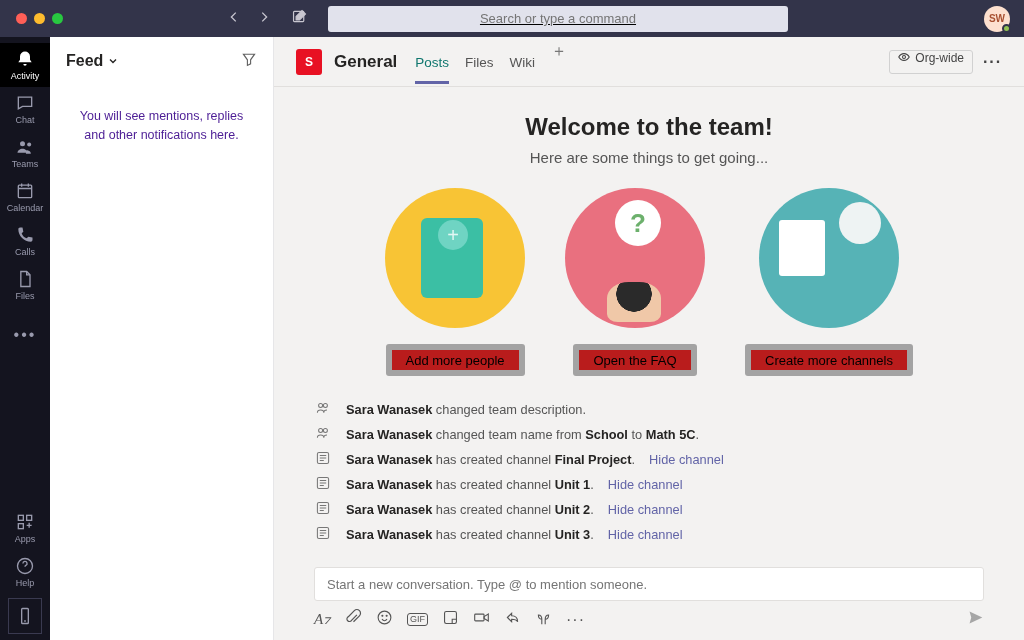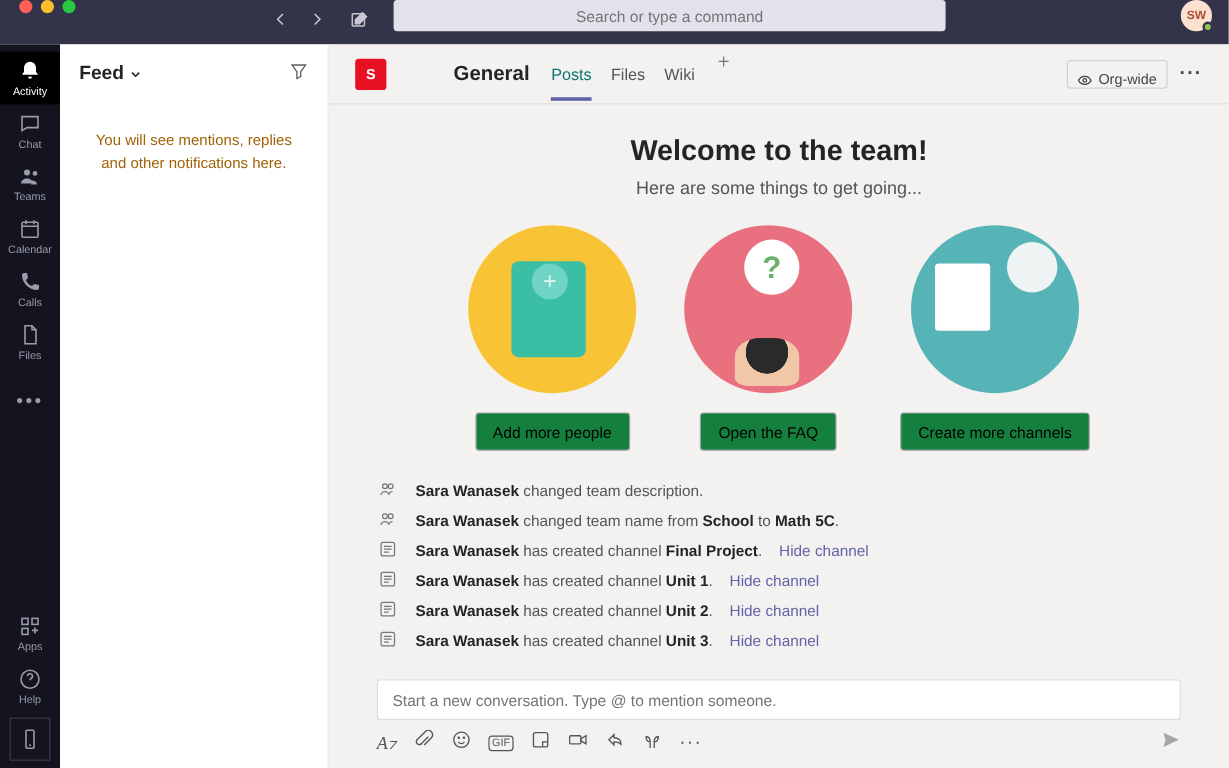--- a/index.html
+++ b/index.html
@@ -1,19 +1,19 @@
 <!DOCTYPE html>
 <html><head>
 <meta charset="utf-8">
 <style>
 * { margin:0; padding:0; box-sizing:border-box; font-family:"Segoe UI",-apple-system,Helvetica,Arial,sans-serif; }
 body { width:1024px; height:640px; overflow:hidden; background:#f3f2f1; }
 
 
-.topbar { height:37px; background:#33344a; display:flex; padding:0 16px; position:relative; }
+.topbar { height:37px; background:#33344a; display:flex; align-items:center; padding:0 16px; position:relative;text-decoration:underline; }
 .win-dots { display:flex; gap:7px; }
 .win-dots span { width:11px; height:11px; border-radius:50%; }
 .dot-red{background:#ff5f57;} .dot-yellow{background:#febc2e;} .dot-green{background:#28c840;}
 .nav-arrows { display:flex; gap:8px; margin-left:160px; align-items:center; }
 .nav-btn { color:#c8c6d0; cursor:pointer; padding:4px; }
 .compose-icon { margin-left:8px; color:#c8c6d0; }
 .search-box { flex:0 0 460px; margin-left:20px; height:26px; background:#e1e2ec; border-radius:3px; display:flex; align-items:center; justify-content:center; }
 .search-box input { border:none; background:transparent; width:100%; text-align:center; font-size:13px; color:#555; outline:none; }
 .avatar { position:absolute; right:14px; width:26px; height:26px; border-radius:50%; background:#fde0cf; display:flex; align-items:center; justify-content:center; font-size:10px; font-weight:600; color:#a85030; }
 .avatar .presence { position:absolute; right:-1px; bottom:-1px; width:9px; height:9px; border-radius:50%; background:#92c353; border:2px solid #33344a; }
@@ -25,47 +25,47 @@
 .rail-item svg { width:20px; height:20px; }
 .rail-mid-spacer { height:12px; }
 .rail-overflow { color:#999aad; font-size:16px; letter-spacing:2px; height:32px; display:flex; align-items:center; cursor:pointer; }
 .rail-bottom { margin-top:auto; margin-bottom:6px; display:flex; flex-direction:column; align-items:center; gap:0px;text-align:right; }
 
 
 .feed-col { position:absolute; left:50px; top:37px; bottom:0; width:224px; background:#fff; border-right:1px solid #e6e6e8; padding:14px 16px; }
 .feed-header { display:flex; align-items:center; justify-content:space-between; }
 .feed-header h2 { font-size:16px; font-weight:700; color:#252423; display:flex; align-items:center; gap:4px; }
 .funnel { color:#616161; }
-.feed-empty { margin-top:36px; text-align:center; font-size:12.5px; color:#a16207; line-height:1.5; padding:0 8px; }
+.feed-empty { margin-top:36px; text-align:center; font-size:12.5px; color:#4c1d95; line-height:1.5; padding:0 8px; }
 
 
 .main { position:absolute; left:274px; right:0; top:37px; bottom:0; background:#f3f2f1; display:flex; flex-direction:column; }
 .channel-header { height:50px; display:flex; align-items:center; padding:0 22px; gap:12px; border-bottom:1px solid #e1dfdd; }
 .channel-avatar { width:26px; height:26px; border-radius:3px; background:#e81123; color:#fff; display:flex; align-items:center; justify-content:center; font-size:12px; font-weight:700; }
-.channel-name { font-size:17px; font-weight:700; color:#252423;margin-left:44px; }
+.channel-name { font-size:17px; font-weight:700; color:#252423; }
 .tabs { display:flex; gap:16px; margin-left:6px; }
 .tab { font-size:13.5px; color:#555; padding:14px 0 13px; cursor:pointer; position:relative; }
 .tab.active { color:#0f766e; }
 .tab.active::after { content:""; position:absolute; left:0; right:0; bottom:-1px; height:3px; background:#6264a7; }
 .add-tab { color:#777; font-size:16px; cursor:pointer; }
 .header-right { margin-left:auto; display:flex; align-items:center; gap:10px; }
-.org-pill { border:1px solid #d1d1d1; border-radius:3px; height:24px; padding:0 8px; font-size:12px; color:#444; display:flex; align-items:flex-end; gap:5px; cursor:pointer; }
+.org-pill { border:1px solid #d1d1d1; border-radius:3px; height:24px; padding:0 8px; font-size:12px; color:#444; display:flex; align-items:flex-start; gap:5px; cursor:pointer; }
 .more-h { color:#444; letter-spacing:1px; cursor:pointer; font-weight:700; }
 
 .scroll { flex:1; overflow:auto; padding:0 40px; }
 .welcome { text-align:center; margin-top:26px; }
 .welcome h1 { font-size:24px; font-weight:600; color:#252423; }
 .welcome p { font-size:15px; color:#555; margin-top:8px; }
 .cards { display:flex; justify-content:center; gap:40px; margin-top:22px; }
 .card { display:flex; flex-direction:column; align-items:center; gap:16px; }
 .circle { width:140px; height:140px; border-radius:50%; position:relative; }
 .c1 { background:#f8c435; }
 .c2 { background:#56b3b6; }
 .c3 { background:#e9707f; }
-.card button { height:32px; padding:0 14px; font-size:13px; border:1px solid #a3a3a3; background:#15803d; border-radius:3px; cursor:pointer; }
+.card button { height:32px; padding:0 14px; font-size:13px; border:6px solid #a3a3a3; background:#b91c1c; border-radius:3px; cursor:pointer; }
 
 .events { margin-top:24px; display:flex; flex-direction:column; gap:6px; padding-bottom:20px; }
 .evt-row { display:flex; gap:14px; align-items:center; font-size:12.8px; color:#555; }
 .evt-icon { color:#777; width:18px; text-align:center; }
 .evt-row b { color:#252423; font-weight:600; }
 .evt-row .link { color:#6264a7; cursor:pointer; }
 
 .composer { margin:6px 40px 10px; }
 .composer-box { background:#fff; border:1px solid #e1dfdd; border-radius:3px; height:34px; display:flex; align-items:center; padding:12px 12px; }
 .composer-box input { border:none; outline:none; font-size:13px; width:100%; color:#555; }

